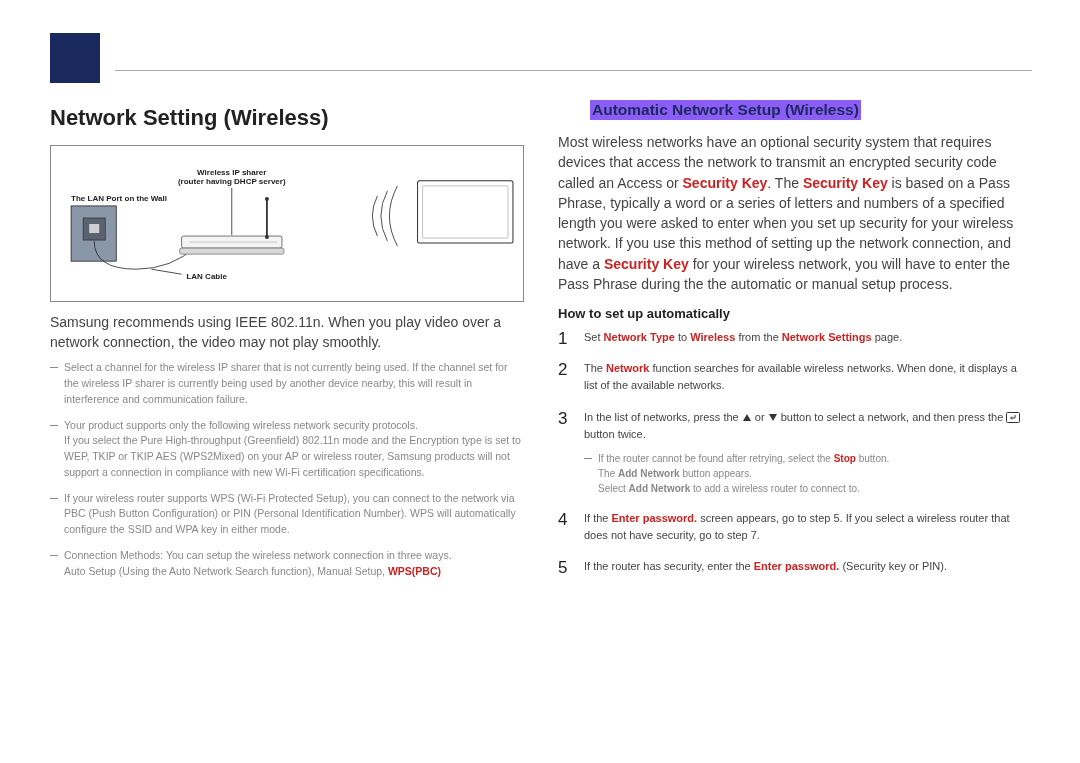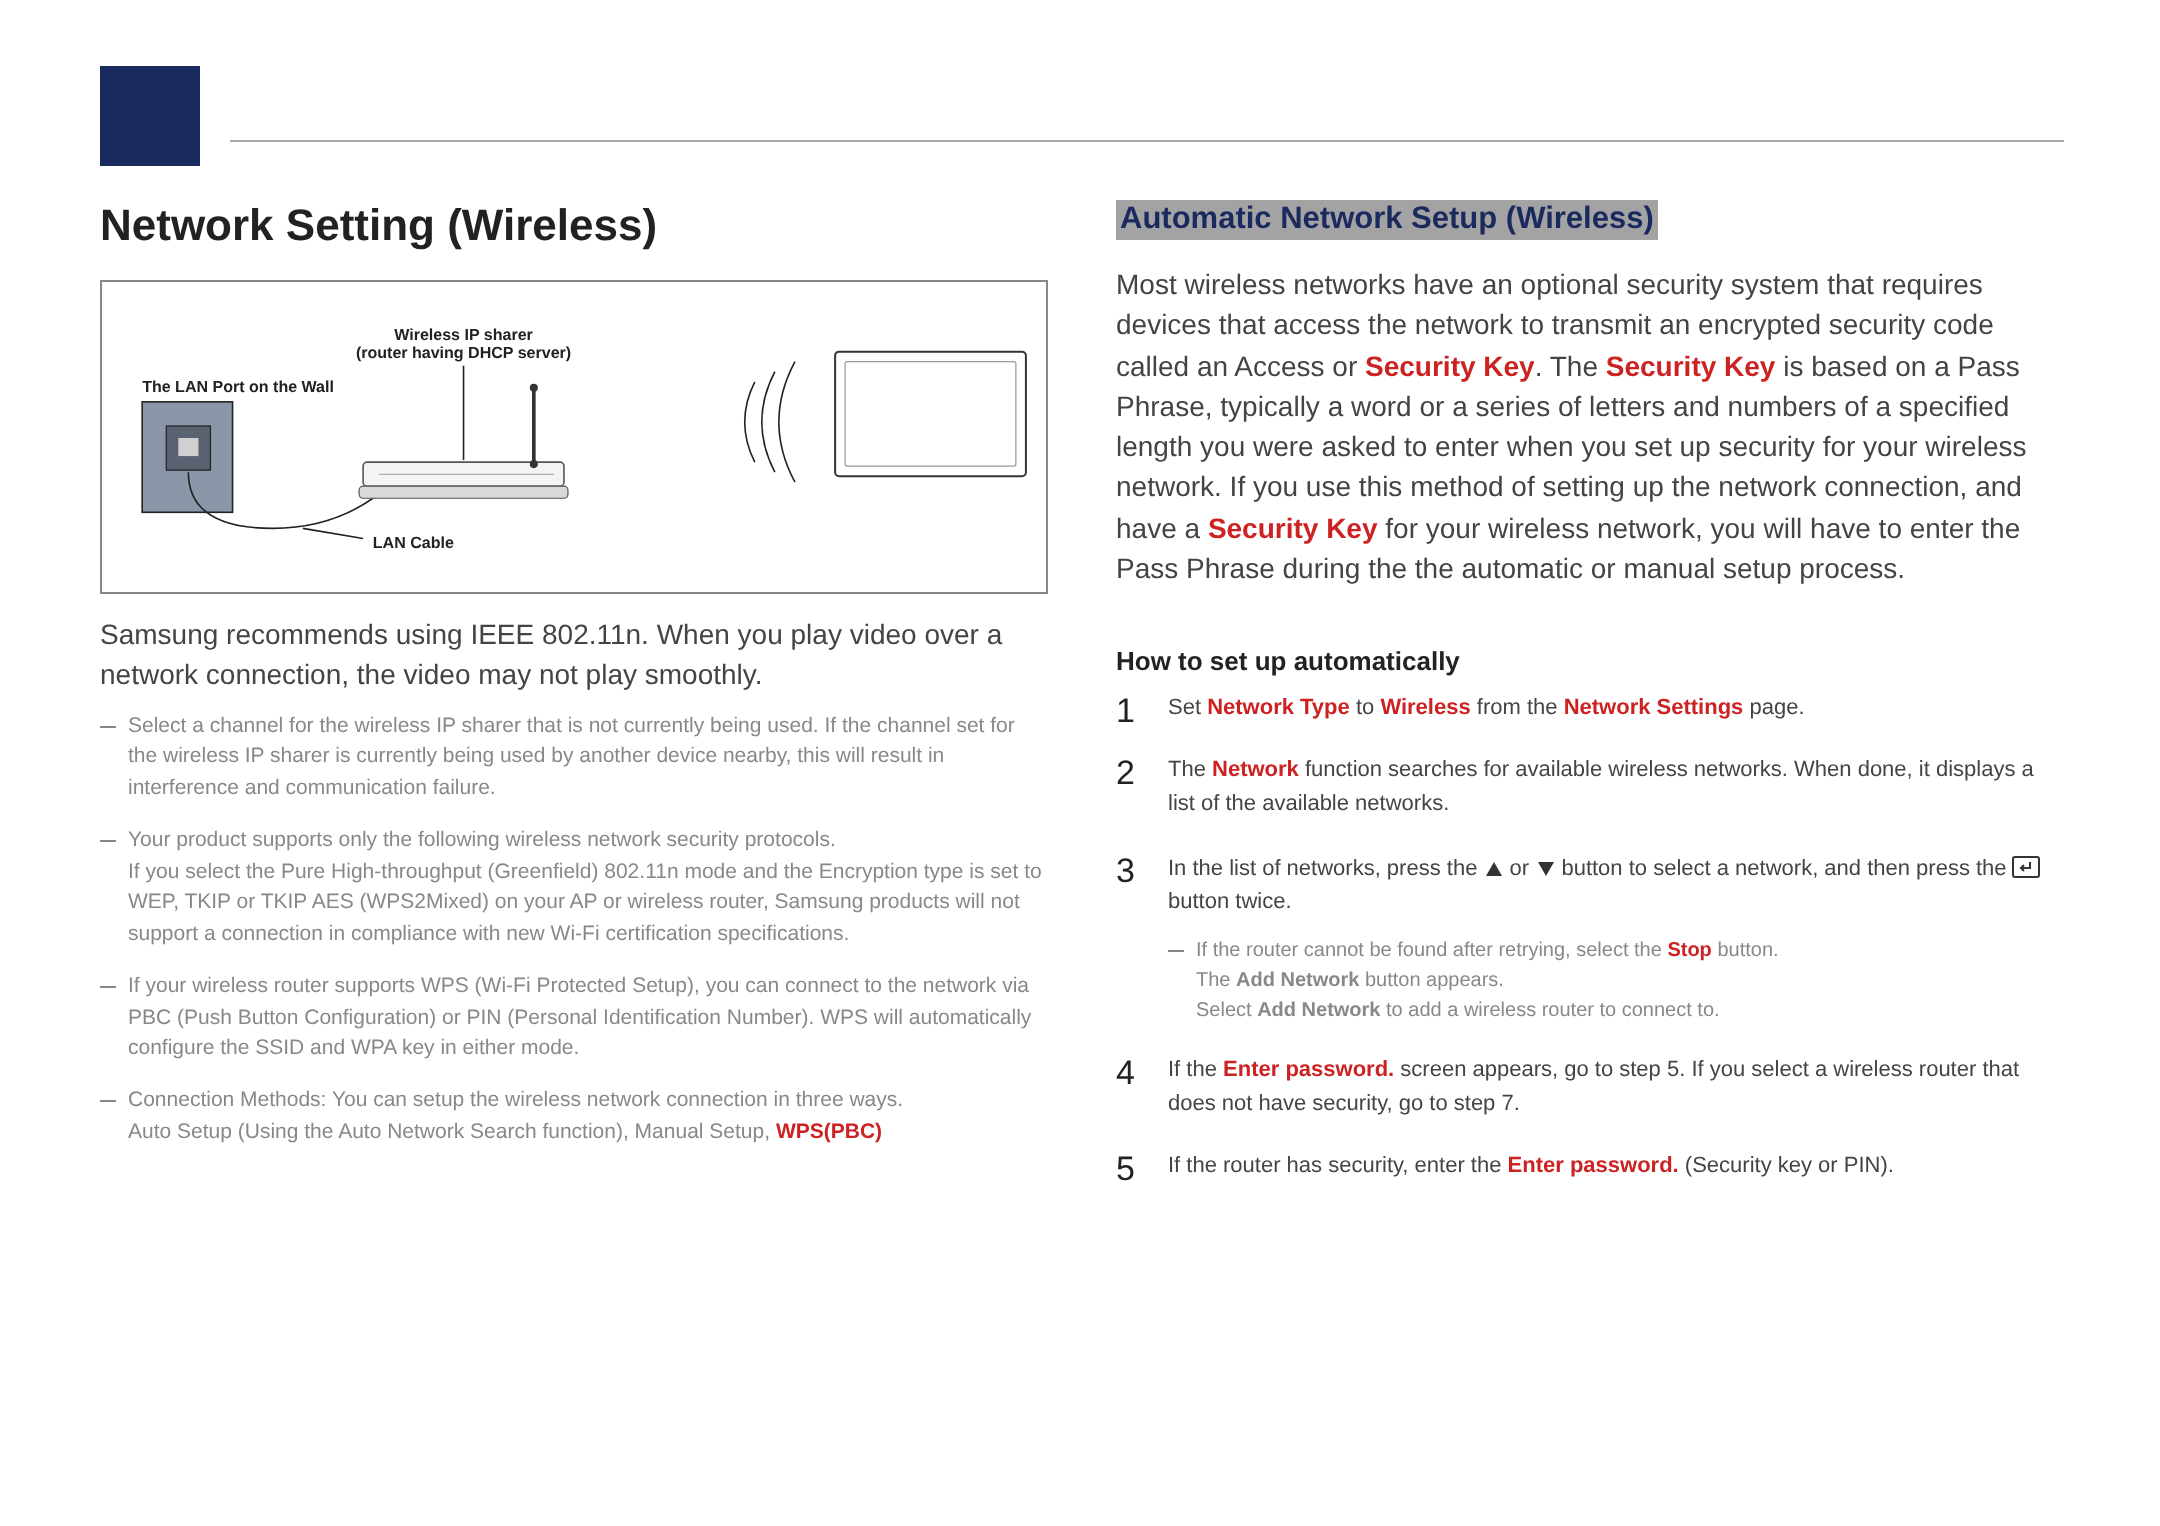--- a/index.html
+++ b/index.html
@@ -20,45 +20,47 @@
   .top-rule {
     position: absolute;
     left: 115px; right: 48px; top: 70px;
     border-top: 1px solid #aaa;
   }
   .page {
     position: absolute;
     left: 50px; right: 48px; top: 100px;
     display: flex;
     gap: 34px;
+    align-items: flex-end;
   }
   .col { flex: 1; min-width: 0; }
   h1 {
     font-size: 22px;
     font-weight: 700;
     color: #222;
     margin-bottom: 14px;
   }
   h2.highlight {
     display: inline-block;
     font-size: 15.5px;
     font-weight: 700;
     color: #1b2a5e;
     margin-bottom: 12px;
   }
   h2.highlight.hl {
-    background: #a3a3a3;
+    background: #8b5cf6;
     color: #1b2a5e;
     padding: 1px 2px;
+    margin-left: 32px;
   }
   h3 {
     font-size: 13px;
     font-weight: 700;
     color: #222;
-    margin: 29px 0 8px;
+    margin: 12px 0 8px;
   }
   .body-text {
     font-size: 14px;
     line-height: 1.45;
     color: #444;
   }
   .red { color: #cc2222; font-weight: 700; }
   .term { color: #cc2222; font-weight: 700; }
   .bold { font-weight: 700; }
   ul.dash { list-style: none; padding: 0; margin-top: 8px; }

